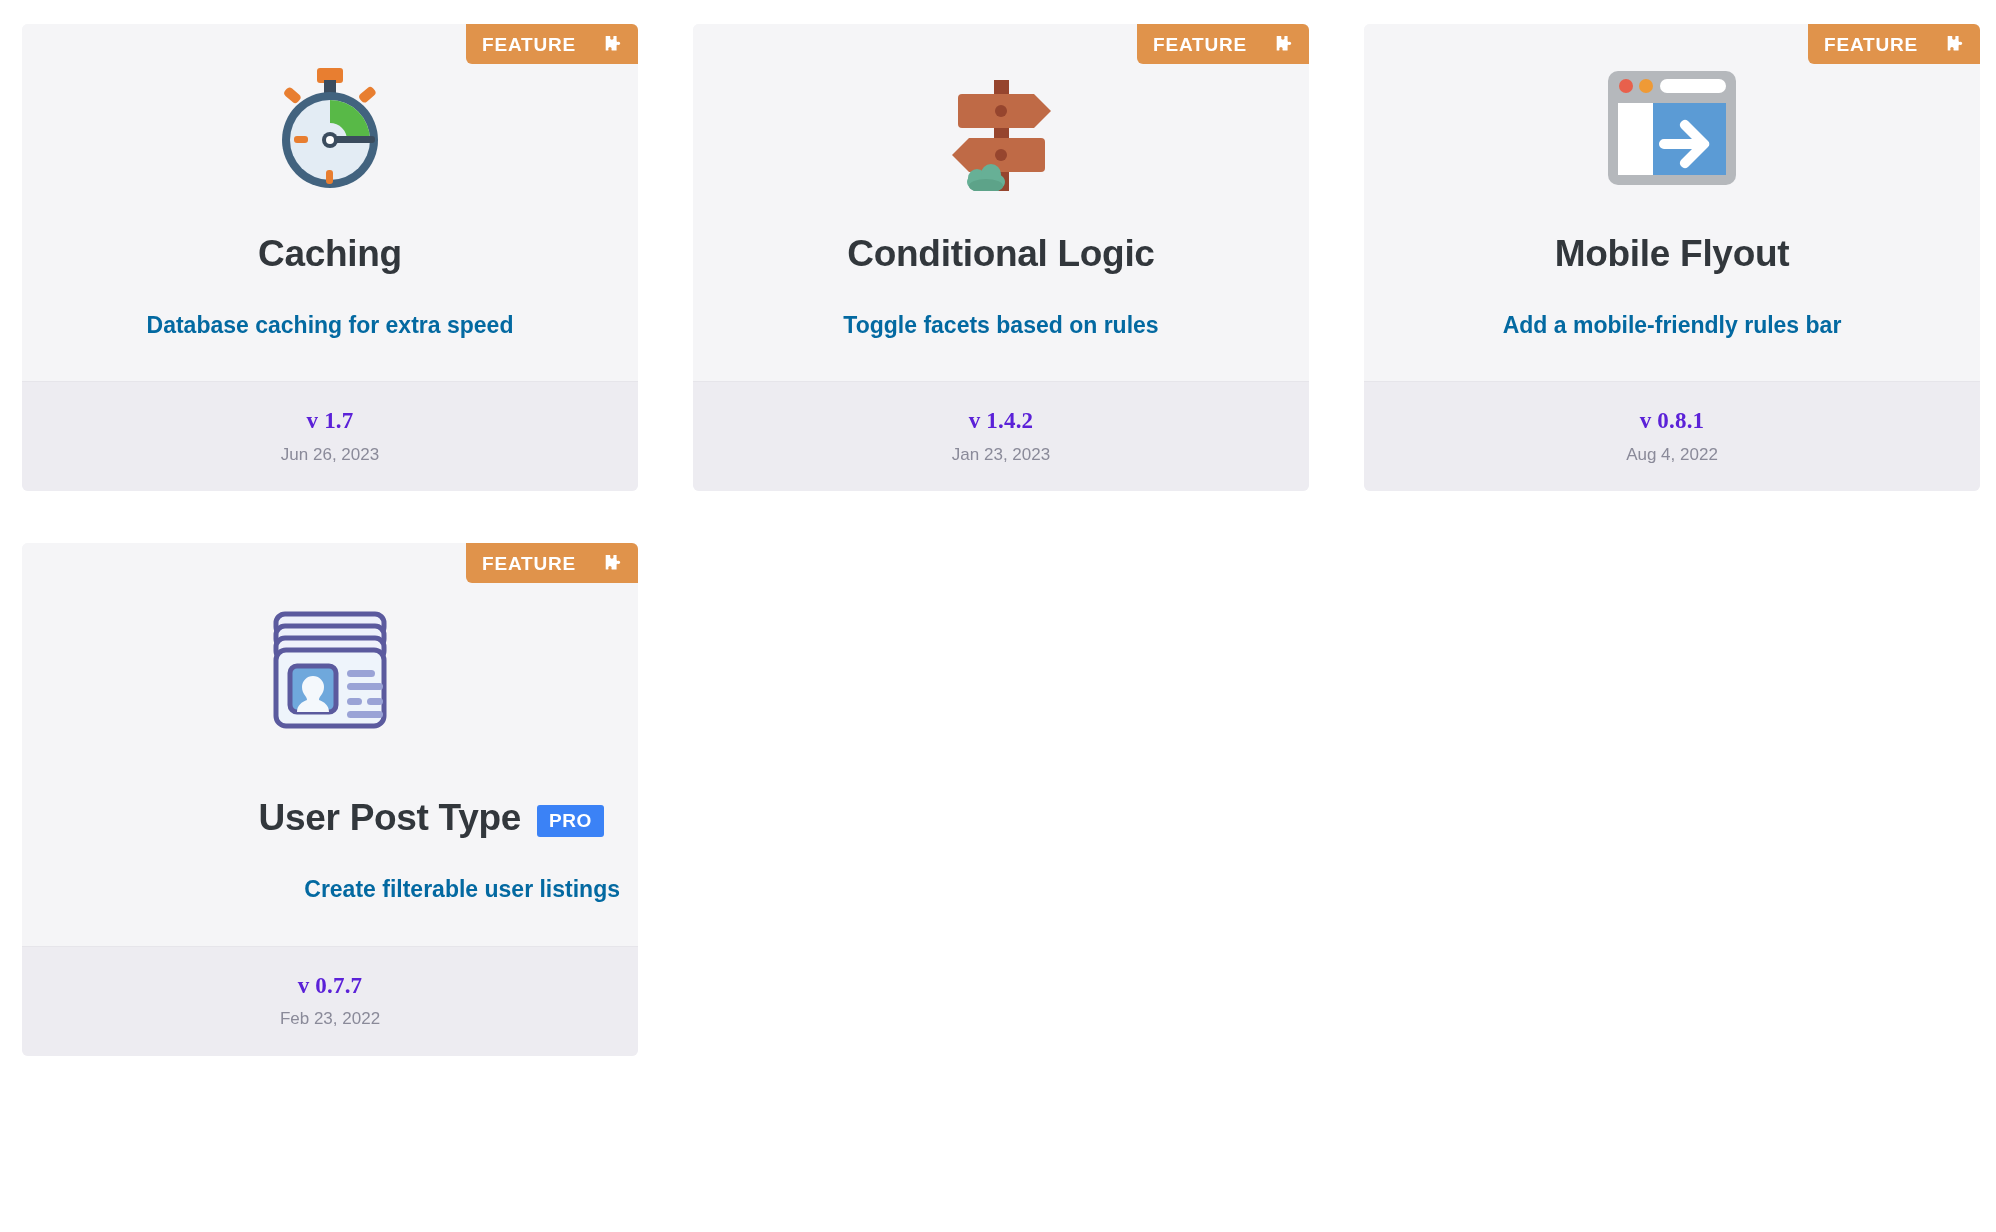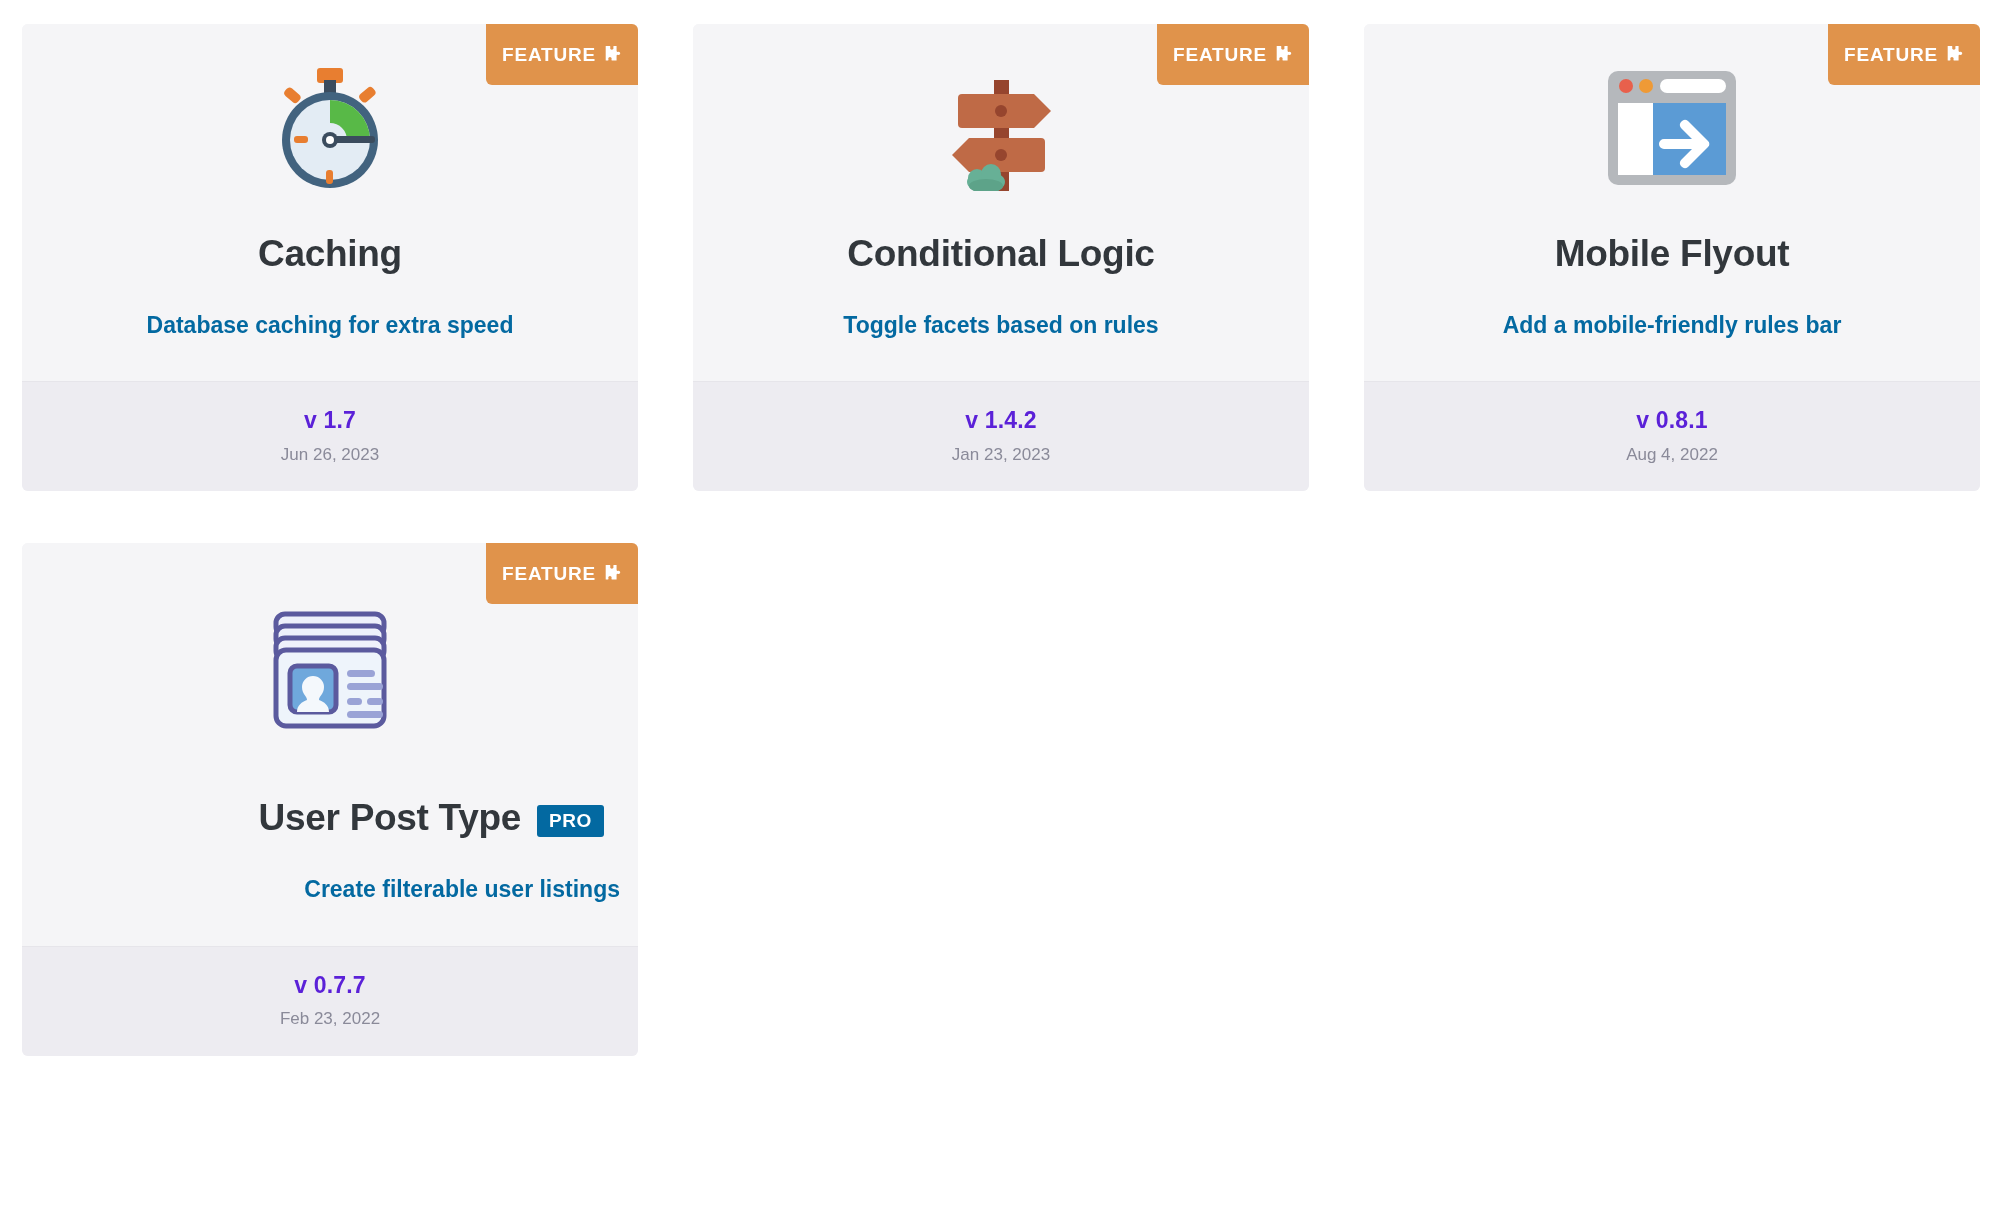--- a/index.html
+++ b/index.html
@@ -52,24 +52,24 @@
     background: #e0934b;
     color: #ffffff;
     font-size: 19px;
     font-weight: bold;
     letter-spacing: 0.8px;
     line-height: 1;
     padding: 11px 14px 11px 16px;
     border-radius: 0 6px 0 6px;
     display: flex;
     align-items: center;
-    gap: 6px;
+    gap: 26px;
     z-index: 5;
     box-sizing: border-box;
-    height: 61px;
+    height: 40px;
   }
   .badge .puzzle-icon { display: flex; align-items: center; }
 
   .icon-wrap {
     height: 190px;
     display: flex;
     align-items: center;
     justify-content: center;
     width: 100%;
     box-sizing: border-box;
@@ -85,21 +85,21 @@
     margin: 14px;
     padding: 6px 20px 0 20px;
     display: flex;
     align-items: center;
     justify-content: center;
     gap: 16px;
     letter-spacing: -0.3px;
   }
 
   .pro-badge {
-    background: #0369a1;
+    background: #3b82f6;
     color: #ffffff;
     font-size: 19px;
     font-weight: bold;
     letter-spacing: 0.6px;
     padding: 6px 12px 7px 12px;
     border-radius: 3px;
     line-height: 1;
     position: relative;
     top: 2px;
   }
@@ -124,20 +124,21 @@
     text-align: center;
   }
 
   .version {
     color: #5b21d8;
     font-size: 23px;
     font-weight: bold;
     line-height: 1.2;
     margin: 0;
     letter-spacing: 0.2px;
+    font-family: Liberation Serif, serif;
   }
 
   .date {
     color: #8a8a99;
     font-size: 17px;
     line-height: 1.2;
     margin: 10px 0 0 0;
     font-weight: 400;
   }
 

